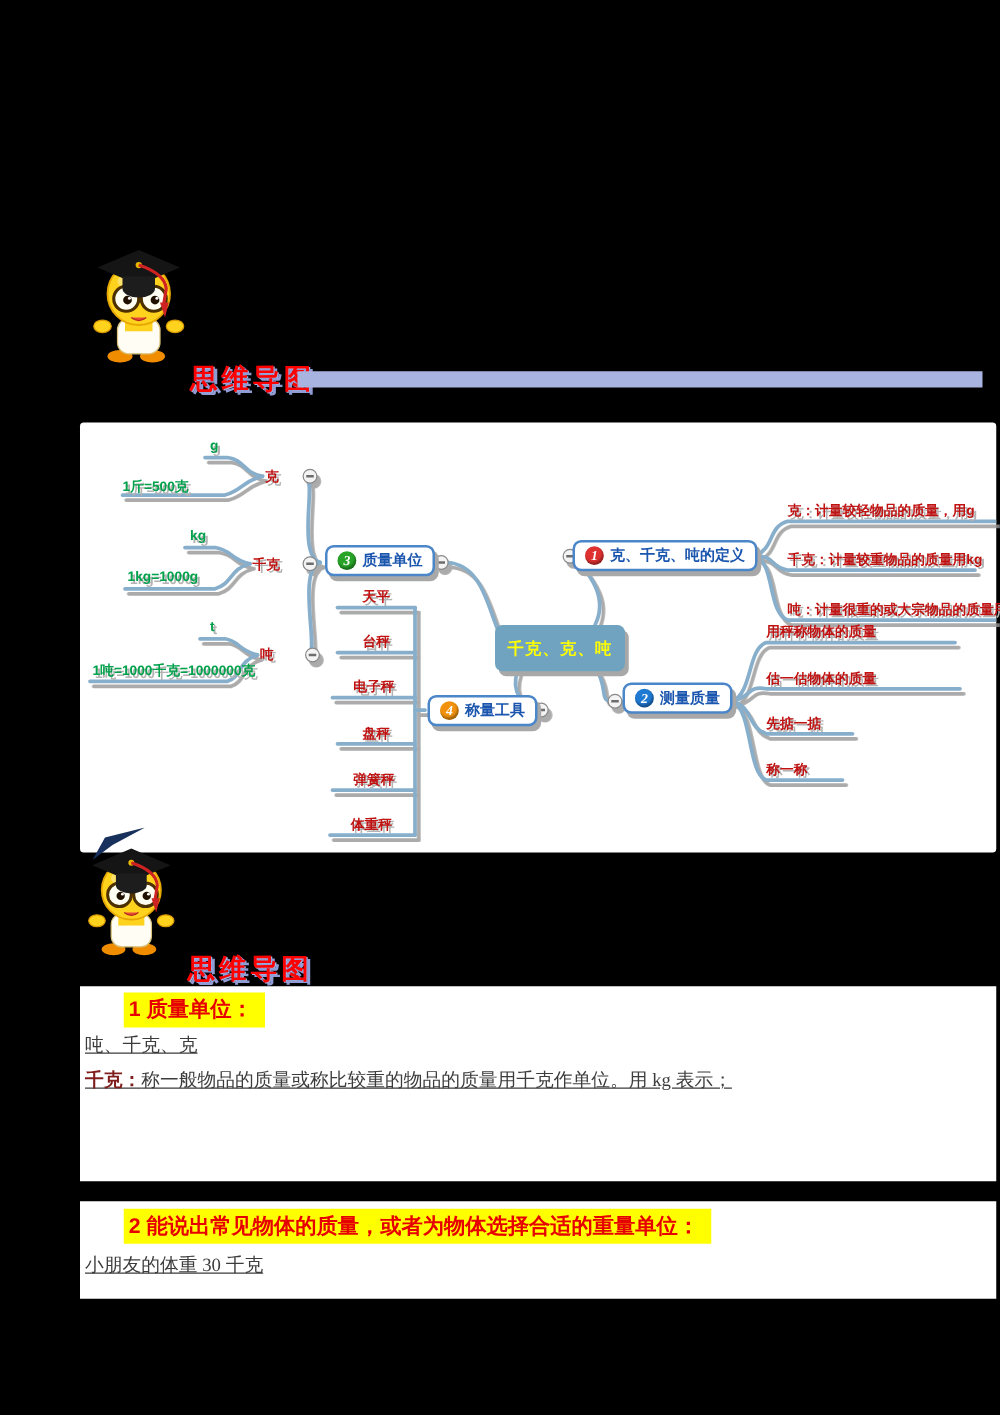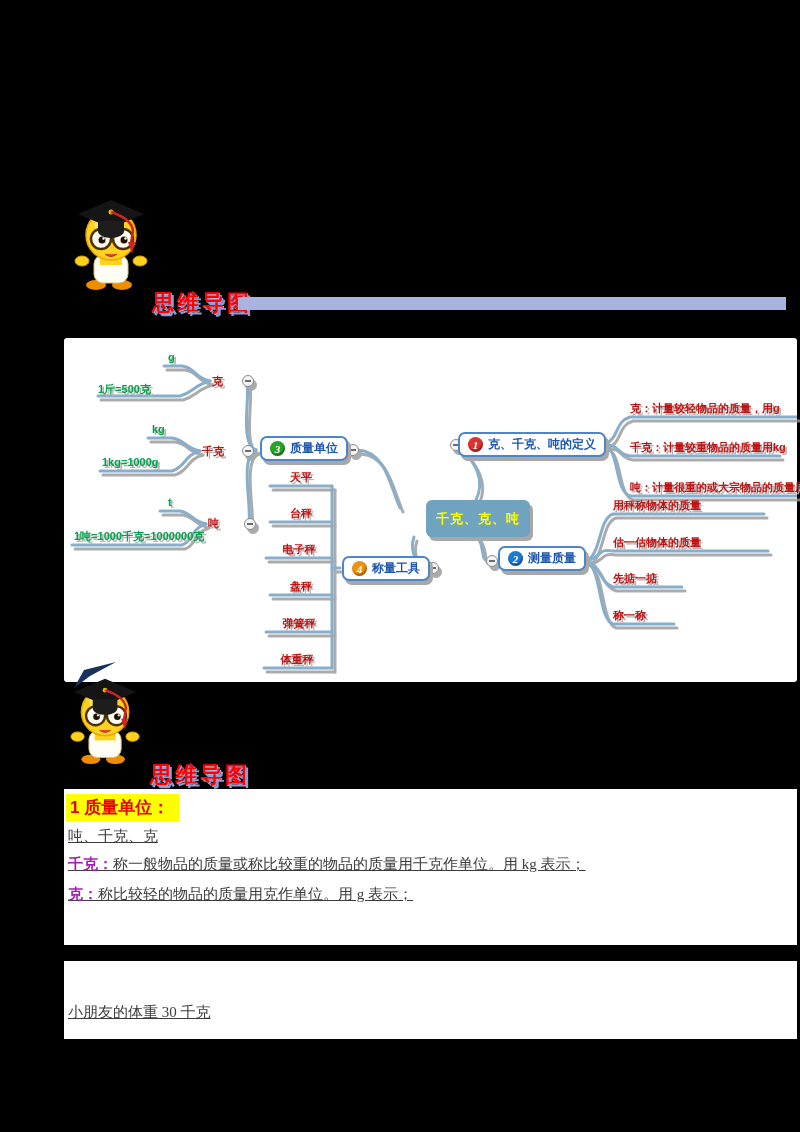--- a/index.html
+++ b/index.html
@@ -1,18 +1,18 @@
 <!DOCTYPE html>
 <html><head>
 <meta charset="utf-8">
 <style>
   html,body{margin:0;padding:0;}
   body{width:800px;height:1132px;background:#000;position:relative;overflow:hidden;
        font-family:"Liberation Sans",sans-serif;}
-  .abs{position:absolute;}
+  .abs{position:absolute;margin-left:33px;}
 
   
   .bighead{position:absolute;font:bold 22px "Liberation Sans",sans-serif;color:#ff0000;
            letter-spacing:3px;text-shadow:3px 3px 0 #8f9cd6,1px 1px 0 #aab3de;white-space:nowrap;}
   .band{position:absolute;background:#a9b3df;}
 
   
   .panel{position:absolute;background:#ffffff;}
 
   
@@ -23,31 +23,31 @@
          box-shadow:3px 4px 0 #a8a8a8;font:bold 12px "Liberation Sans",sans-serif;
          color:#1b56ae;white-space:nowrap;z-index:3;}
   .badge{display:inline-flex;width:15px;height:15px;border-radius:50%;align-items:center;
          justify-content:center;color:#fff;font:italic bold 11px "Liberation Serif",serif;
          box-shadow:inset -1px -2px 2px rgba(0,0,0,.35);}
   .b-red{background:#e03131;} .b-blue{background:#1f7ad4;}
   .b-green{background:#27a427;} .b-orange{background:#f2920c;}
   #mm-center{position:absolute;left:332px;top:162px;width:104px;height:37px;display:flex;
              align-items:center;justify-content:center;background:#6fa3c0;border-radius:6px;
              box-shadow:3px 4px 0 #a8a8a8;font:bold 13px "Liberation Sans",sans-serif;
-             color:#ffff00;letter-spacing:1px;z-index:3;margin-left:30px;}
+             color:#ffff00;letter-spacing:1px;z-index:3;}
   .leaf{position:absolute;font:bold 11px "Liberation Sans",sans-serif;color:#c11212;
         white-space:nowrap;text-shadow:2px 2px 0 #b3b3b3;z-index:2;}
   .leaf.green{color:#00a14b;}
   .leaf.ctr{transform:translateX(-50%);font-family:Liberation Serif, serif;}
 
   
   .yhead{display:inline-block;background:#ffff00;color:#e60000;
          font:bold 17px "Liberation Sans",sans-serif;padding:2px 10px 3px 4px;white-space:nowrap;}
   .bodyline{position:absolute;font:15px "Liberation Serif",serif;color:#3c3c3c;white-space:nowrap;text-decoration:underline;}
-  .term{font-weight:bold;color:#a21caf;font-family:"Liberation Sans",sans-serif;}
+  .term{font-weight:bold;color:#7f1d1d;font-family:"Liberation Sans",sans-serif;}
 
   
   .mascot{position:absolute;z-index:4;}
   #pen-cursor{position:absolute;left:74px;top:662px;z-index:5;}
 </style>
 </head>
 <body>
 
 <svg width="0" height="0" style="position:absolute">
   <defs>
@@ -205,20 +205,20 @@
 <div class="bighead" style="left:150px;top:760px">思维导图</div>
 
 <div class="panel" style="left:64px;top:789px;width:733px;height:156px">
   <div class="abs" style="left:2px;top:5px">
     <span class="yhead">1 质量单位：</span>
   </div>
   <div class="bodyline" style="left:4px;top:38px">吨、千克、克</div>
   <div class="bodyline" style="left:4px;top:66px">
     <span class="term">千克：</span><span>称一般物品的质量或称比较重的物品的质量用千克作单位。用 kg 表示；</span>
   </div>
-  <div class="bodyline" style="left:4px;top:96px">
-    <span class="term">克：</span><span>称比较轻的物品的质量用克作单位。用 g 表示；</span>
-  </div>
 </div>
 
 <div class="panel" style="left:64px;top:961px;width:733px;height:78px">
+  <div class="abs" style="left:2px;top:6px">
+    <span class="yhead">2 能说出常见物体的质量，或者为物体选择合适的重量单位：</span>
+  </div>
   <div class="bodyline" style="left:4px;top:42px">小朋友的体重 30 千克</div>
 </div>
 
 </body></html>

